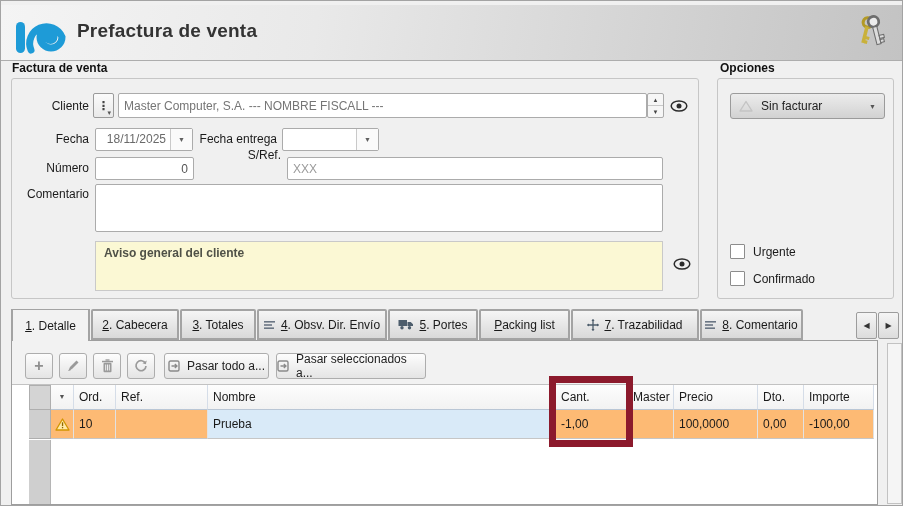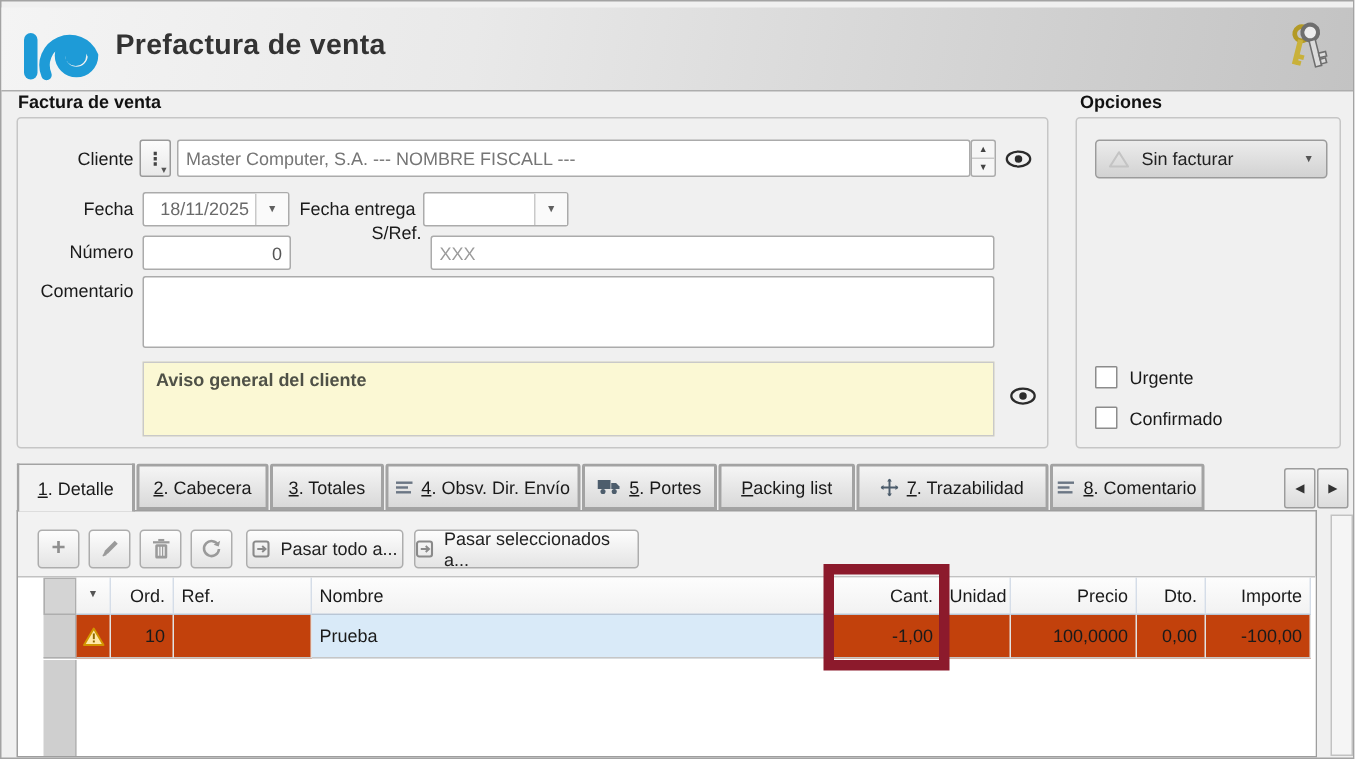--- a/index.html
+++ b/index.html
@@ -64,26 +64,26 @@
        display:flex;align-items:center;justify-content:center;gap:6px;cursor:pointer;z-index:2;color:#222;}
   .toolbtn .glyph{color:#8f8f8f;font-size:16px;font-weight:bold;line-height:1;}
 
   
   .grid{left:11px;top:383px;width:865px;height:120px;background:#fff;border-top:1px solid #c2c2c2;z-index:2;overflow:hidden;}
   .hrow,.drow{display:flex;margin-left:17px;}
   .hc{height:25px;line-height:24px;padding:0 5px;background:linear-gradient(#fdfdfd,#f2f2f2);
       border-right:1px solid #d5dde8;border-bottom:1px solid #b9c6d5;box-sizing:border-box;flex:none;}
   .hc.sel{background:#d4d4d4;border:1px solid #aeaeae;}
   .hc.ctr{display:flex;align-items:center;justify-content:center;padding:0;}
-  .dc{height:29px;line-height:28px;padding:0 5px;background:#c2410c;
+  .dc{height:29px;line-height:28px;padding:0 5px;background:#fdba74;
       border-right:1px solid #e2e2e2;border-bottom:1px solid #c6c6c6;box-sizing:border-box;flex:none;}
   .dc.sel{background:#cfcfcf;border-right:1px solid #aeaeae;border-bottom:1px solid #aeaeae;}
   .dc.ctr{display:flex;align-items:center;justify-content:center;padding:0;}
   .dc.selected{background:#d9eaf8;}
-  .r{text-align:right;}
+  .r{text-align:left;}
   .graystrip{position:absolute;left:17px;top:55px;width:22px;height:64px;background:#cfcfcf;
       border-right:1px solid #b5b5b5;box-sizing:border-box;}
 
   .redrect{left:548px;top:375px;width:84px;height:71px;border:7px solid #8c1a2c;z-index:9;pointer-events:none;}
   .vscroll{left:886px;top:342px;width:15px;height:161px;background:#f5f5f5;border:1px solid #c2c2c2;z-index:2;cursor:pointer;}
 
   svg{display:block;}
 </style>
 </head>
 <body>
@@ -301,21 +301,21 @@
   <div class="abs grid">
     <div class="hrow">
       <div class="hc sel ctr" style="width:22px;"></div>
       <div class="hc ctr" style="width:23px;font-size:7px;color:#555;">
         <span>▼</span>
       </div>
       <div class="hc r" style="width:42px;">Ord.</div>
       <div class="hc" style="width:92px;">Ref.</div>
       <div class="hc" style="width:348px;">Nombre</div>
       <div class="hc r" style="width:72px;">Cant.</div>
-      <div class="hc" style="width:46px;">Unidad</div>
+      <div class="hc" style="width:46px;">Master</div>
       <div class="hc r" style="width:84px;">Precio</div>
       <div class="hc r" style="width:46px;">Dto.</div>
       <div class="hc r" style="width:70px;">Importe</div>
     </div>
     <div class="drow">
       <div class="dc sel ctr" style="width:22px;"></div>
       <div class="dc ctr" style="width:23px;">
         <span>
           <svg width="15" height="13" viewBox="0 0 15 13">
             <path d="M7.5 1 L14 12 H1 Z" fill="#ffe9a8" stroke="#d29500" stroke-width="1.3" stroke-linejoin="round"></path>

